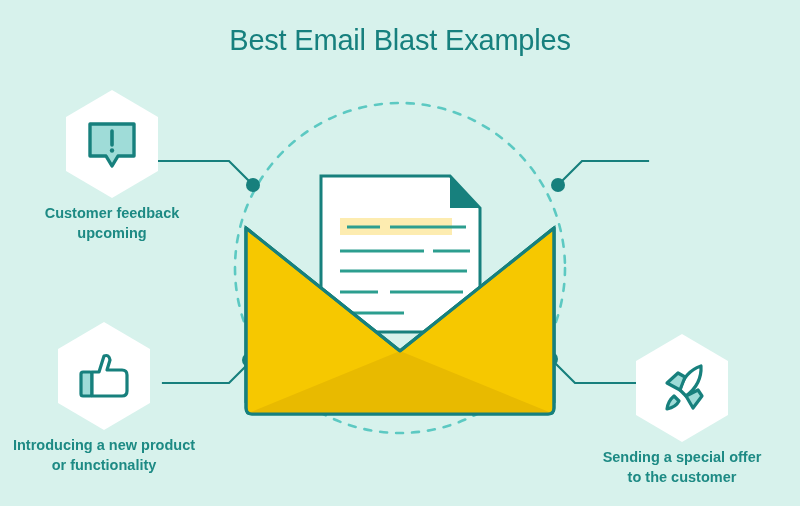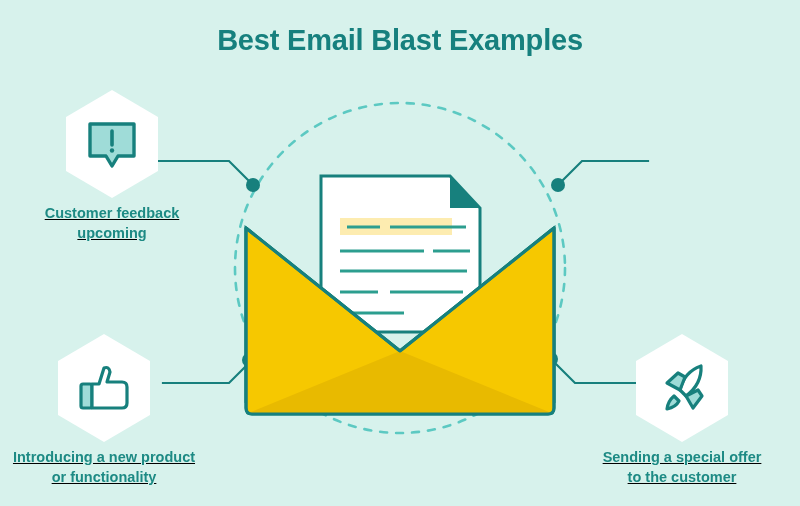--- a/index.html
+++ b/index.html
@@ -19,29 +19,28 @@
     height: 506px;
     background: #d7f2ec;
   }
   #title {
     position: absolute;
     left: 0;
     top: 24px;
     width: 800px;
     text-align: center;
     font-size: 29px;
-    font-weight: bold;
+    font-weight: normal;
     color: #16807e;
     letter-spacing: -0.2px;
   }
   .node {
     position: absolute;
     width: 200px;
     text-align: center;
-    text-decoration: underline;
   }
   .hexwrap {
     position: relative;
     width: 100px;
     height: 112px;
     margin: 0 auto;
   }
   .hex {
     position: absolute;
     left: 0;
@@ -57,21 +56,21 @@
     height: 56px;
   }
   .node-label {
     margin-top: 4px;
     font-size: 14.5px;
     font-weight: bold;
     color: #1d8a84;
     line-height: 1.35;
   }
   #node-tl { left: 12px;  top: 88px; }
-  #node-bl { left: 4px;   top: 332px; }
+  #node-bl { left: 4px;   top: 320px; }
   #node-tr { left: 588px; top: 88px; }
   #node-br { left: 582px; top: 332px; }
 
   #center-stage {
     position: absolute;
     left: 218px;
     top: 96px;
     width: 364px;
     height: 340px;
   }

